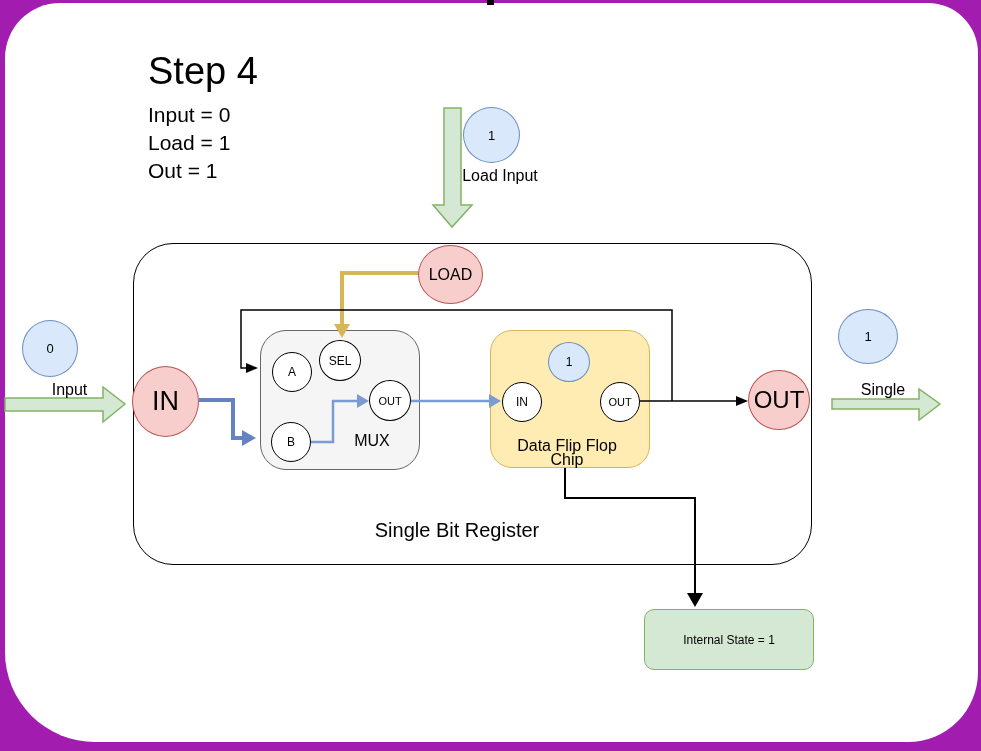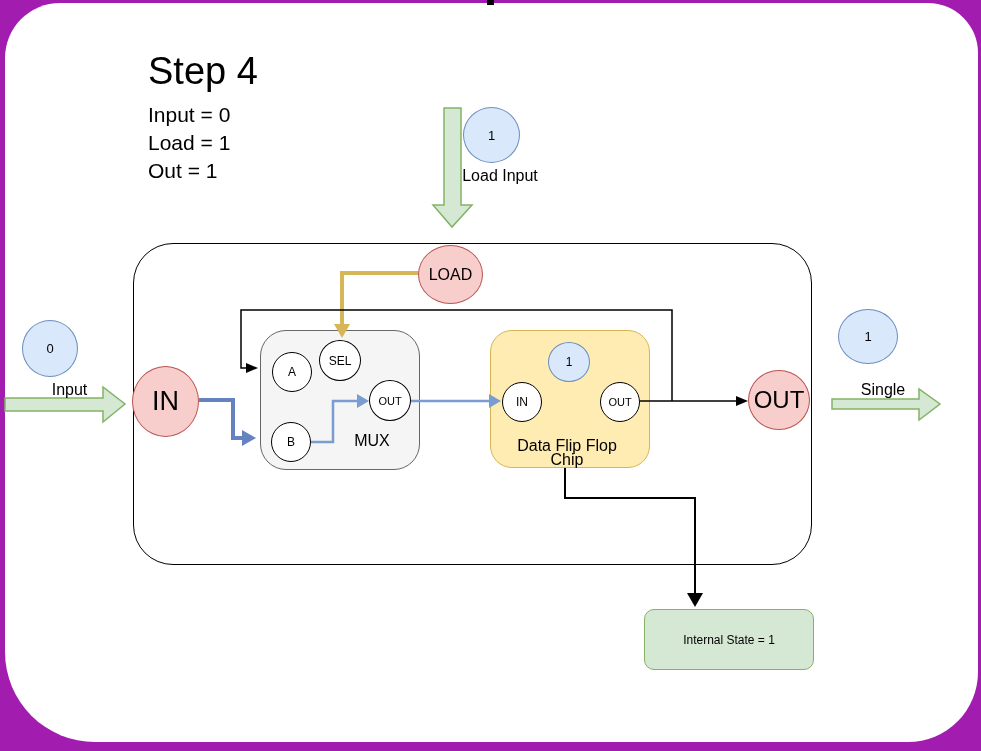--- a/index.html
+++ b/index.html
@@ -99,13 +99,14 @@
   <div class="node white-node" style="left:271px;top:422px;width:40px;height:40px;font-size:12px;">B</div>
   <div class="node white-node" style="left:369px;top:380px;width:42px;height:41px;font-size:11px;">OUT</div>
   <div class="lbl lbl-c small" style="left:372px;top:432px;">MUX</div>
 
   <div class="node white-node" style="left:502px;top:382px;width:40px;height:40px;font-size:12px;">IN</div>
   <div class="node white-node" style="left:600px;top:382px;width:40px;height:40px;font-size:11px;">OUT</div>
   <div class="node blue" style="left:548px;top:342px;width:42px;height:40px;font-size:12px;">1</div>
   <div class="lbl lbl-c small" style="left:567px;top:437px;">Data Flip Flop</div>
   <div class="lbl lbl-c small" style="left:567px;top:451px;">Chip</div>
 
+  <div class="lbl lbl-c" style="left:457px;top:519px;font-size:20px;">Single Bit Register</div>
 </div>
 
 </body></html>

